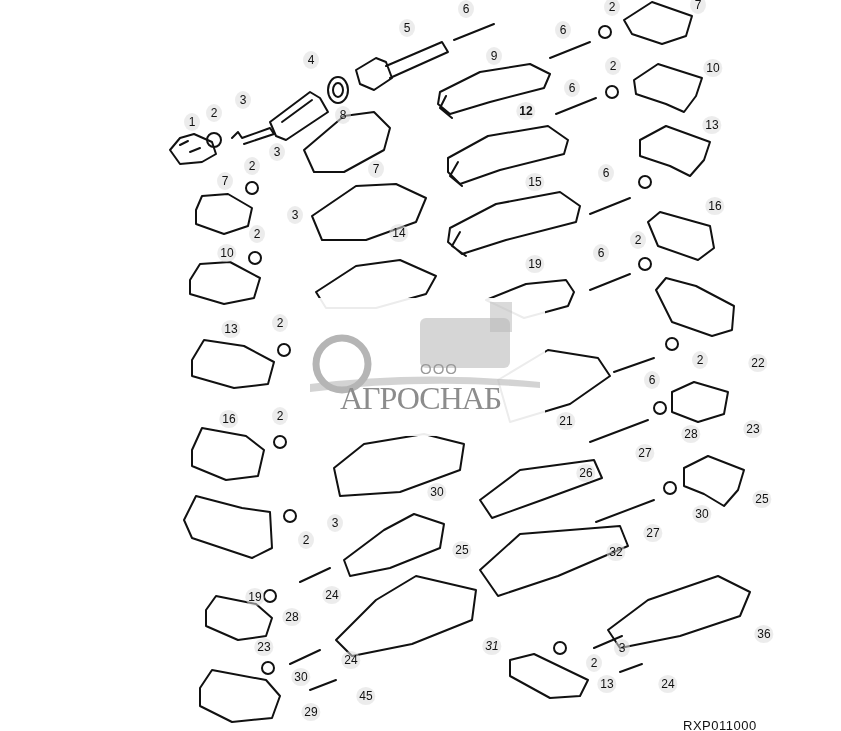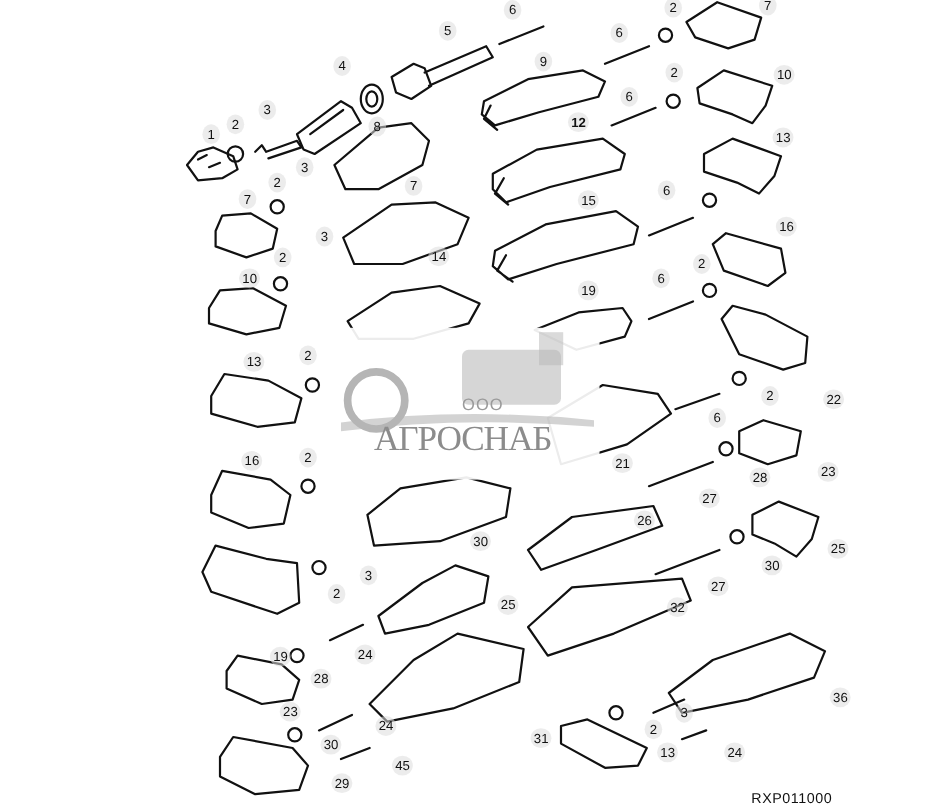--- a/index.html
+++ b/index.html
@@ -132,21 +132,21 @@
     <span class="callout" style="left: 306px; top: 540px;">2</span>
     <span class="callout" style="left: 702px; top: 514px;">30</span>
     <span class="callout" style="left: 653px; top: 533px;">27</span>
     <span class="callout" style="left: 462px; top: 550px;">25</span>
     <span class="callout" style="left: 255px; top: 597px; text-align: center;">19</span>
     <span class="callout" style="left: 616px; top: 552px;">32</span>
     <span class="callout" style="left: 332px; top: 595px;">24</span>
     <span class="callout" style="left: 292px; top: 617px;">28</span>
     <span class="callout" style="left: 764px; top: 634px;">36</span>
     <span class="callout" style="left: 264px; top: 647px;">23</span>
-    <span class="callout" style="left: 492px; top: 671px;">31</span>
+    <span class="callout" style="left: 492px; top: 646px; font-style: italic;">31</span>
     <span class="callout" style="left: 622px; top: 648px;">3</span>
     <span class="callout" style="left: 351px; top: 660px;">24</span>
     <span class="callout" style="left: 594px; top: 663px;">2</span>
     <span class="callout" style="left: 607px; top: 684px;">13</span>
     <span class="callout" style="left: 668px; top: 684px;">24</span>
     <span class="callout" style="left: 301px; top: 677px;">30</span>
     <span class="callout" style="left: 366px; top: 696px;">45</span>
     <span class="callout" style="left: 311px; top: 712px;">29</span>
   </div>
 

